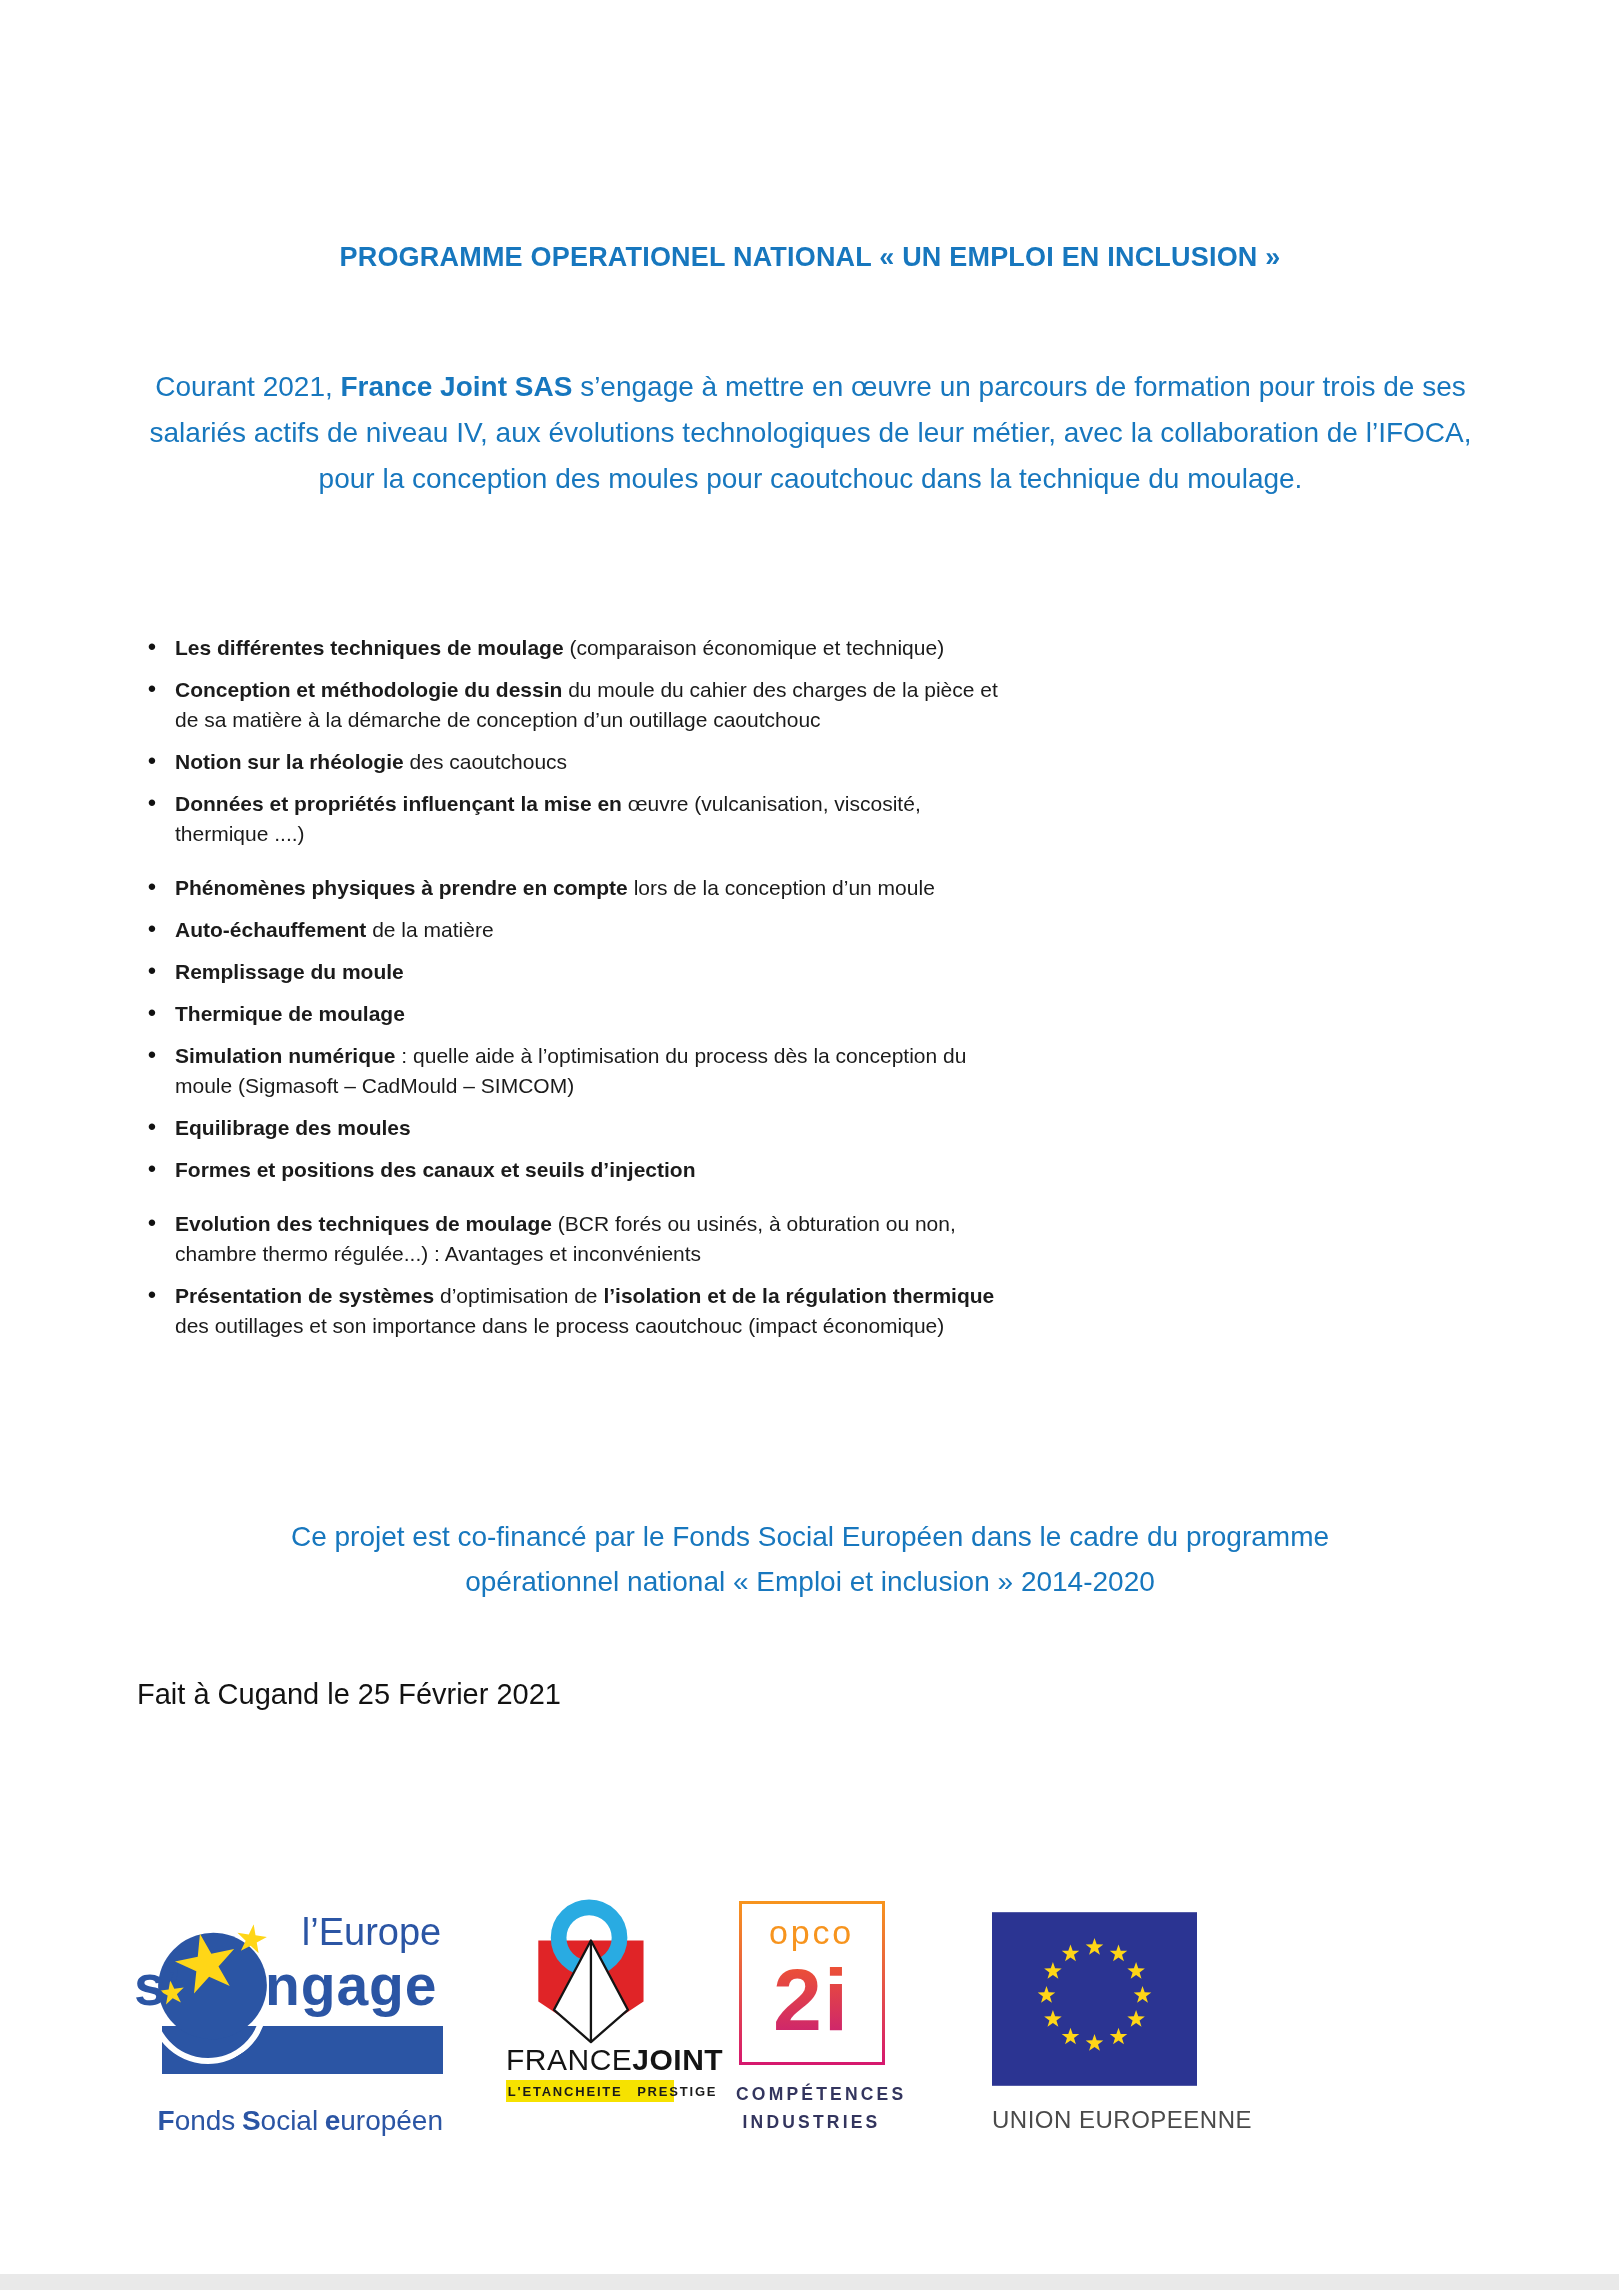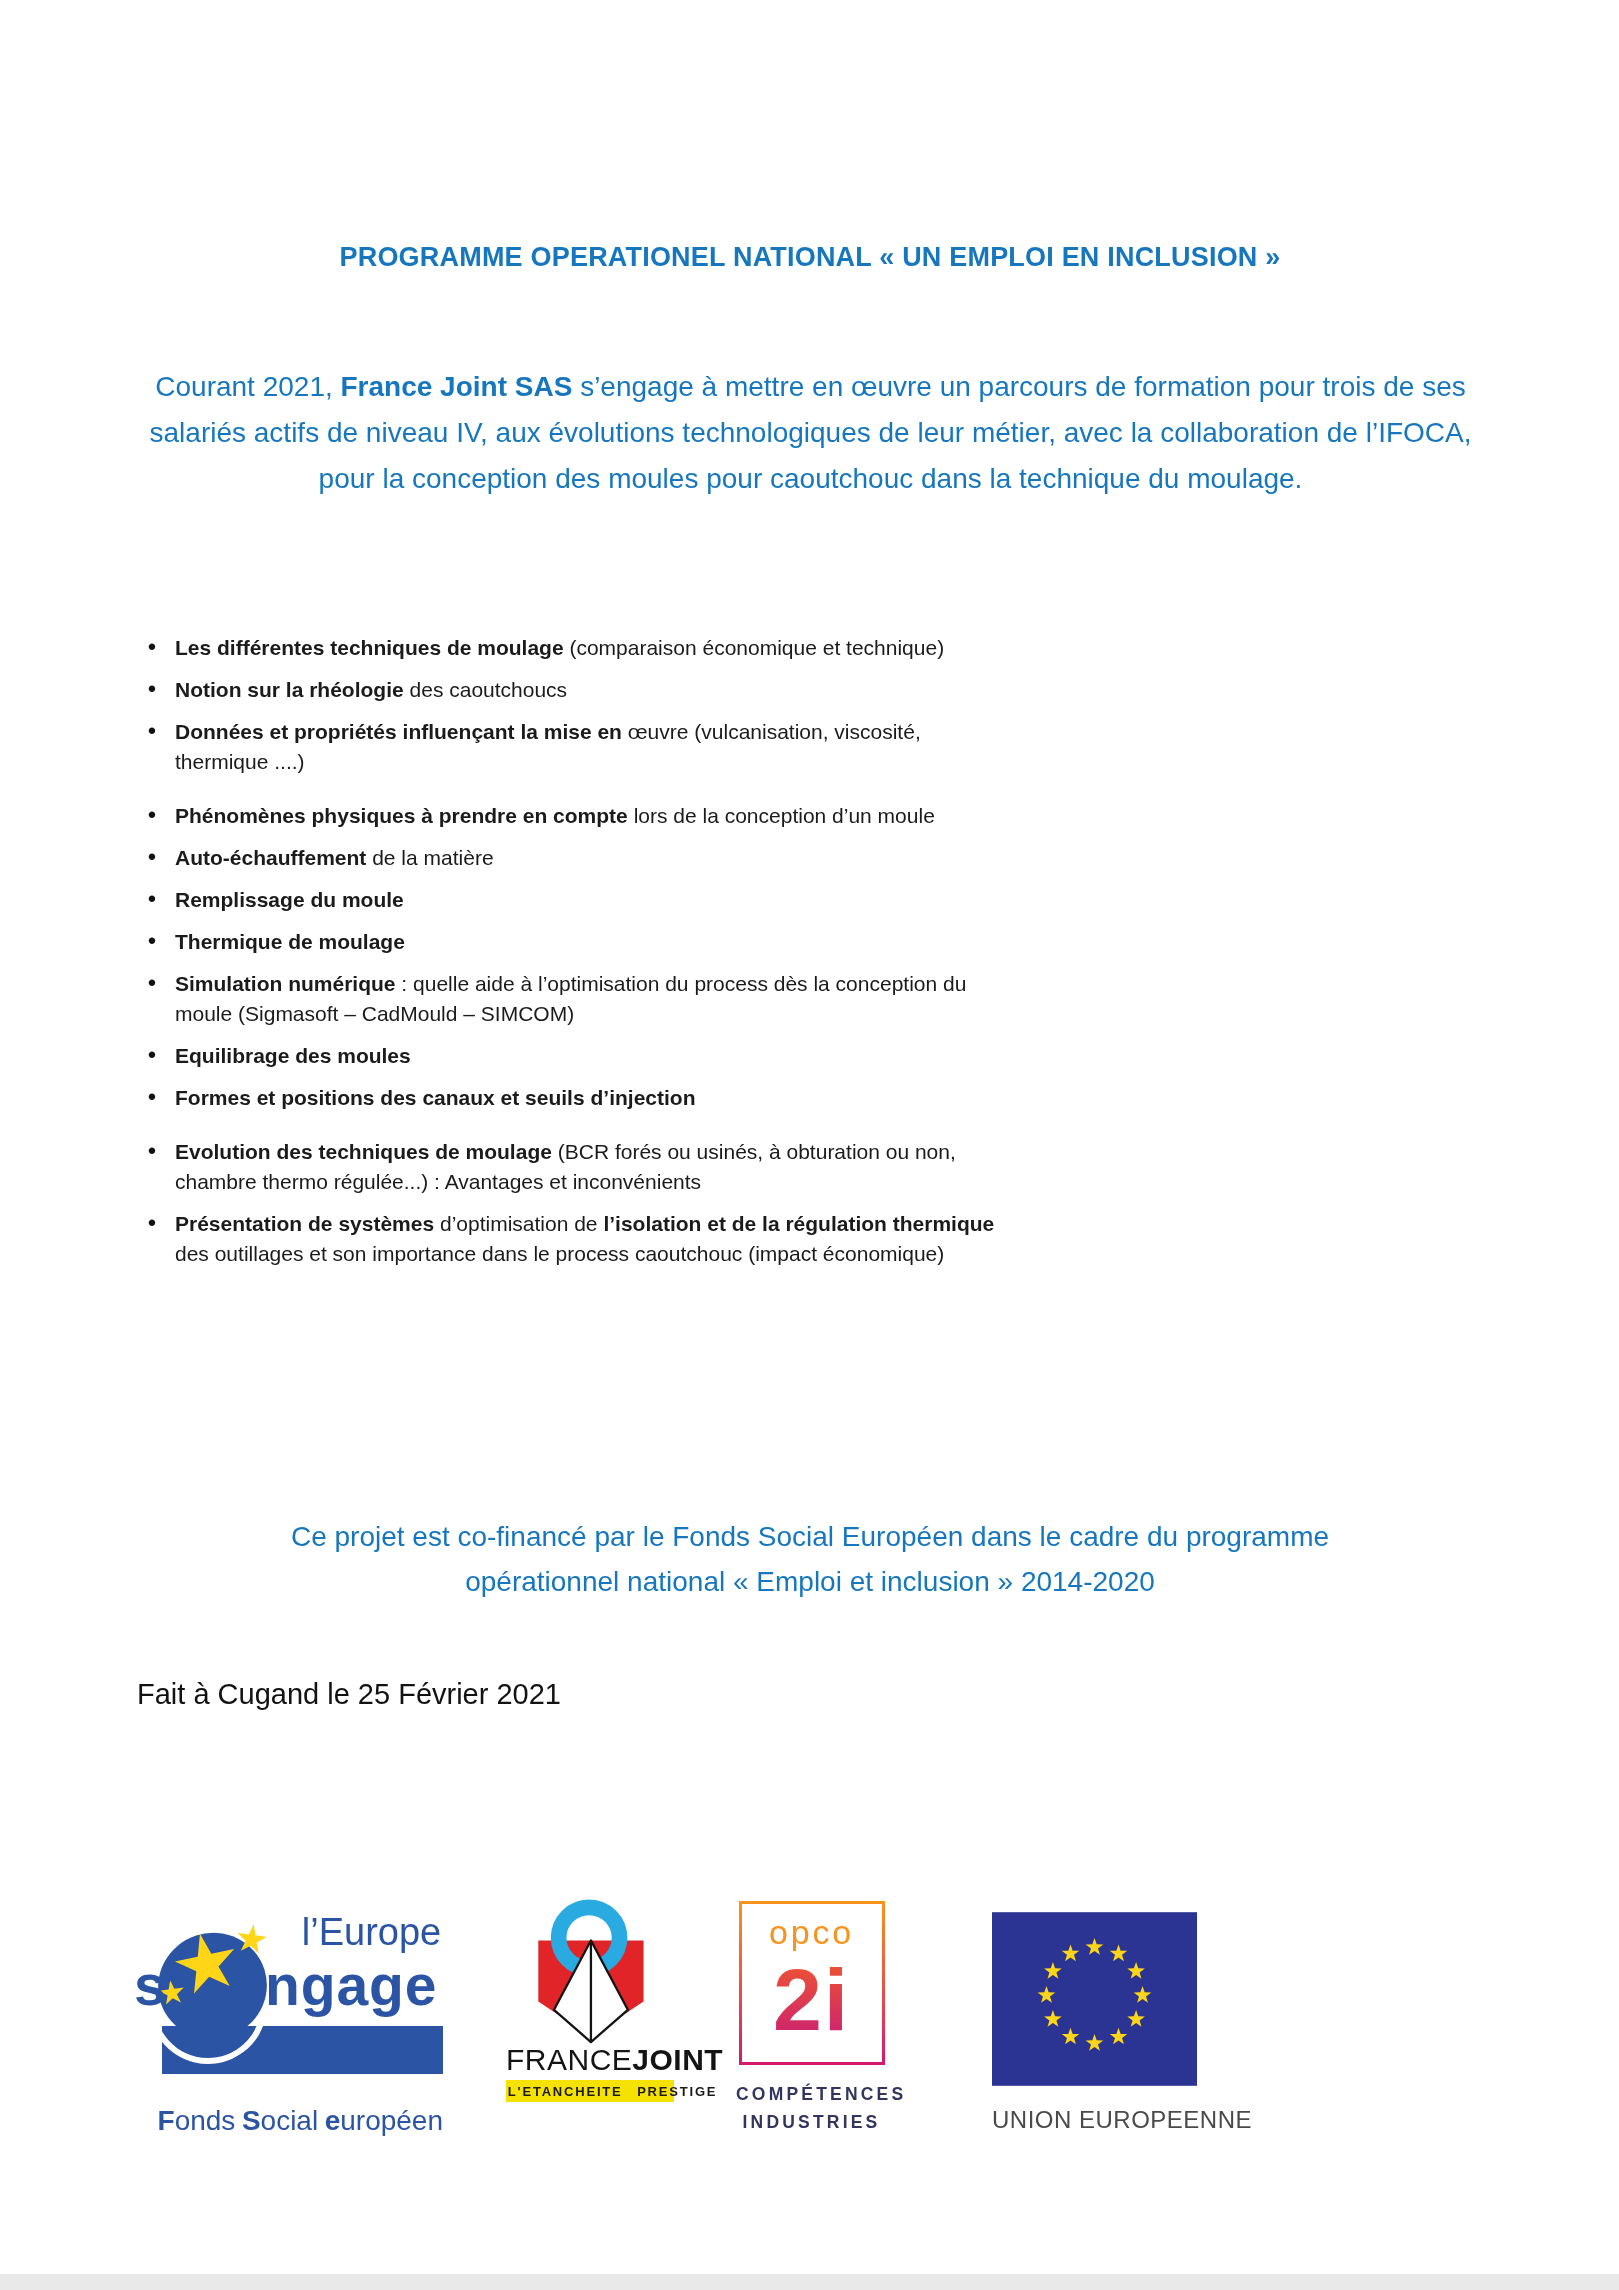--- a/index.html
+++ b/index.html
@@ -125,20 +125,21 @@
 <body>
 
 <div class="page">
 
   <div class="doc-title">PROGRAMME OPERATIONEL NATIONAL « UN EMPLOI EN INCLUSION »</div>
 
   <p class="intro"><span>Courant 2021, </span><span class="b">France Joint SAS</span><span> s’engage à mettre en œuvre un parcours de formation pour trois de ses salariés actifs de niveau IV, aux évolutions technologiques de leur métier, avec la collaboration de l’IFOCA, pour la conception des moules pour caoutchouc dans la technique du moulage.</span></p>
 
   <ul class="bullets">
       <li><span class="b">Les différentes techniques de moulage</span><span> (comparaison économique et technique)</span></li>
+      <li><span class="b">Conception et méthodologie du dessin</span><span> du moule du cahier des charges de la pièce et de sa matière à la démarche de conception d’un outillage caoutchouc</span></li>
       <li><span class="b">Notion sur la rhéologie</span><span> des caoutchoucs</span></li>
       <li><span class="b">Données et propriétés influençant la mise en</span><span> œuvre (vulcanisation, viscosité, thermique ....)</span></li>
       <li class="gap"><span class="b">Phénomènes physiques à prendre en compte</span><span> lors de la conception d’un moule</span></li>
       <li><span class="b">Auto-échauffement</span><span> de la matière</span></li>
       <li><span class="b">Remplissage du moule</span></li>
       <li><span class="b">Thermique de moulage</span></li>
       <li><span class="b">Simulation numérique</span><span> : quelle aide à l’optimisation du process dès la conception du moule (Sigmasoft – CadMould – SIMCOM)</span></li>
       <li><span class="b">Equilibrage des moules</span></li>
       <li><span class="b">Formes et positions des canaux et seuils d’injection</span></li>
       <li class="gap"><span class="b">Evolution des techniques de moulage</span><span> (BCR forés ou usinés, à obturation ou non, chambre thermo régulée...) : Avantages et inconvénients</span></li>

